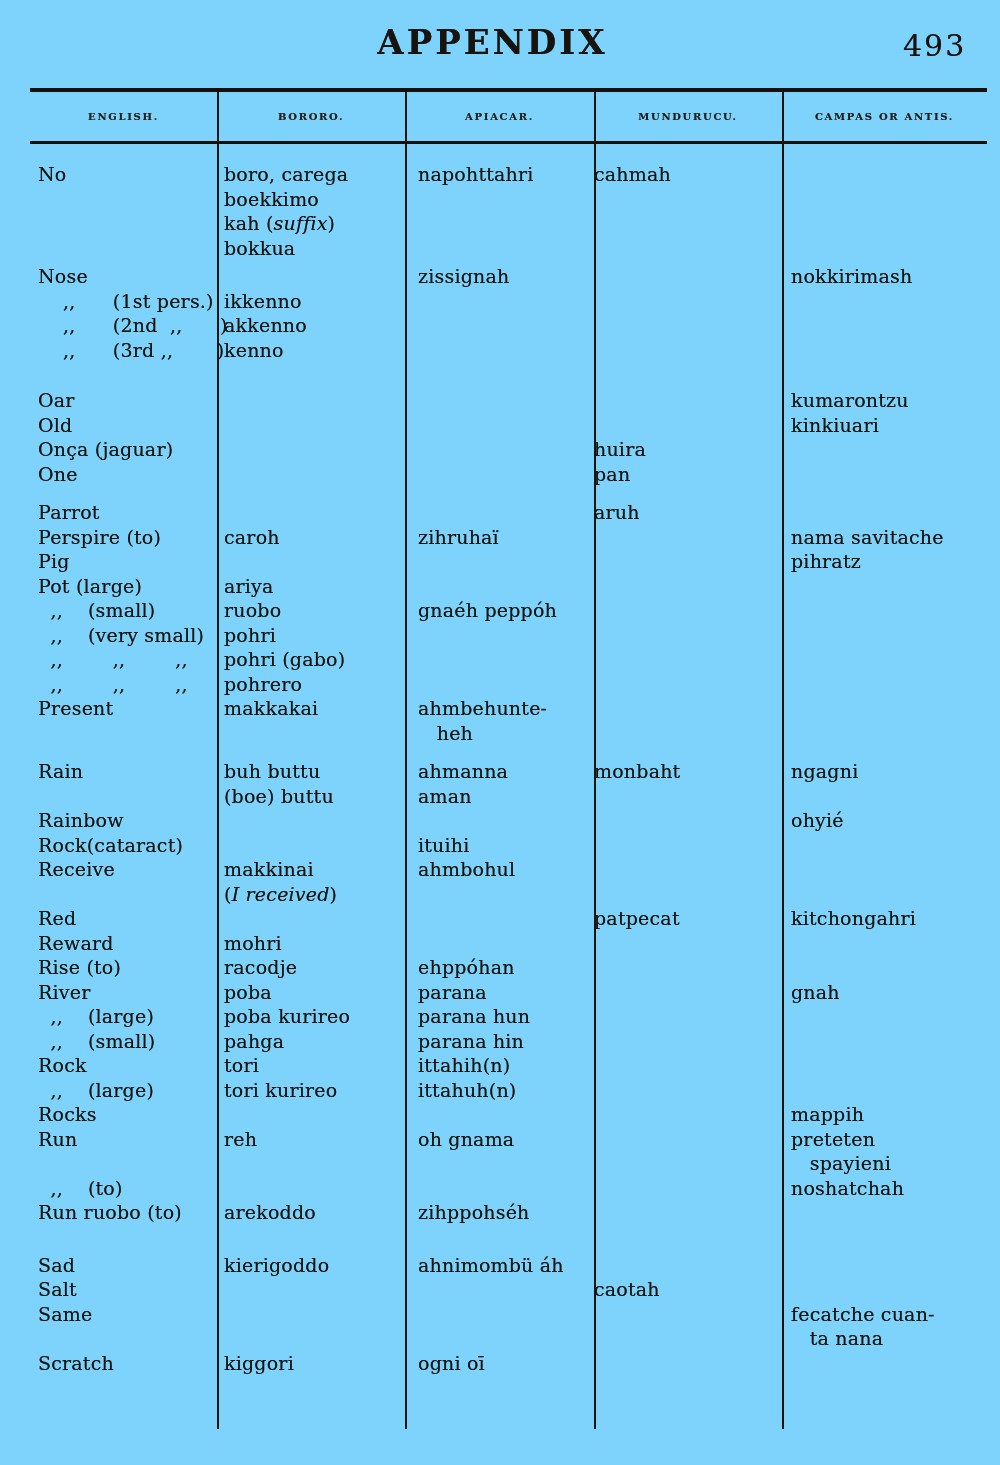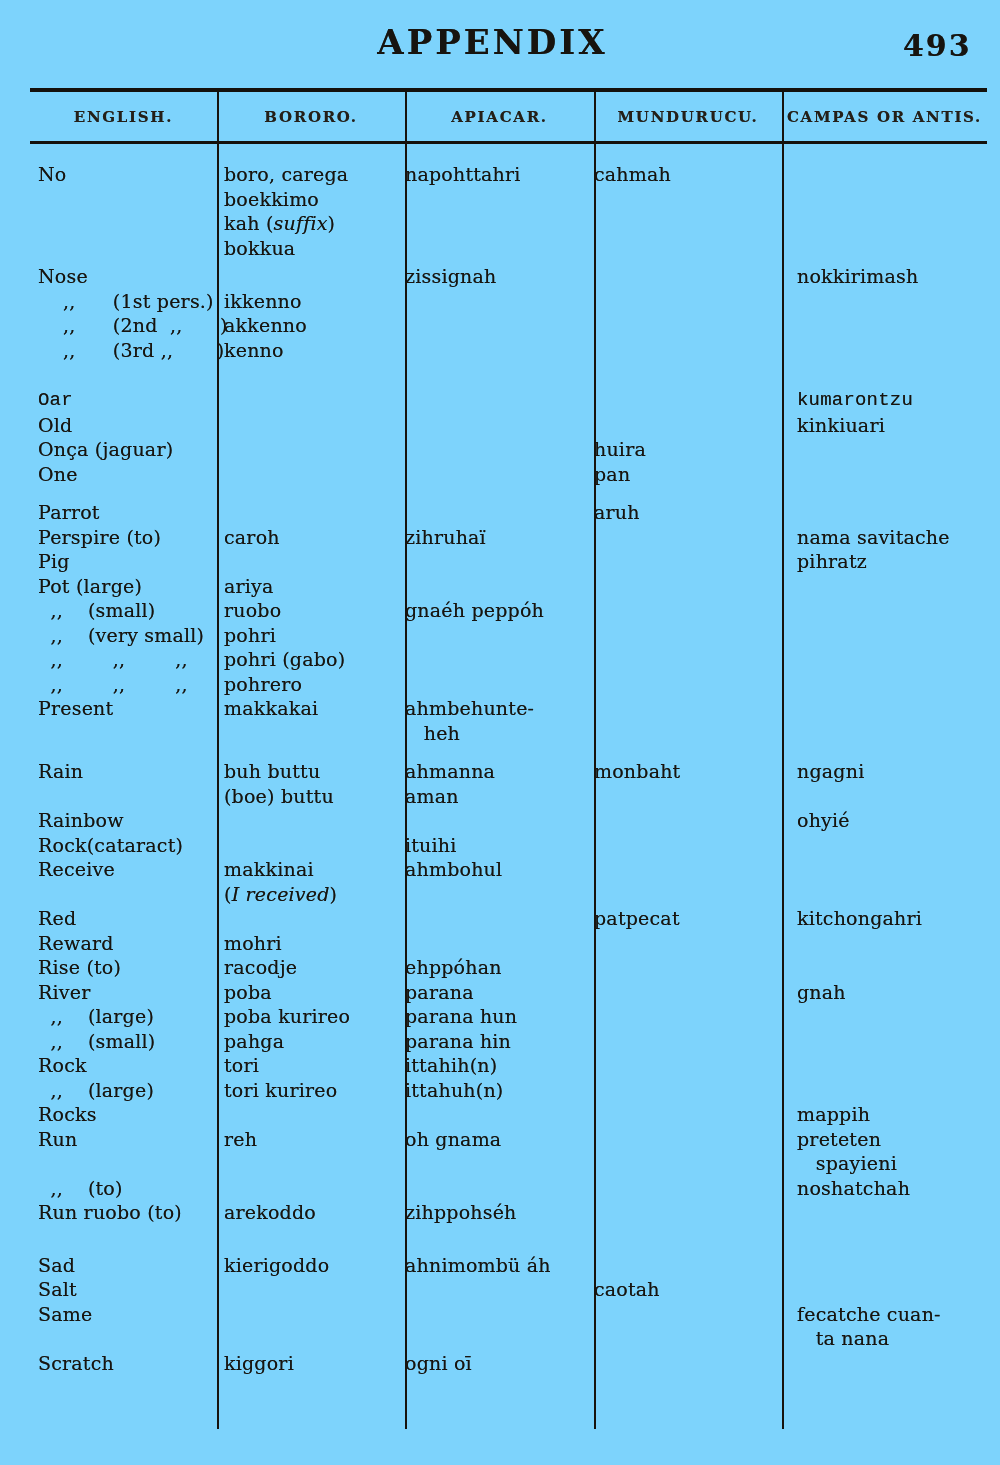--- a/index.html
+++ b/index.html
@@ -13,60 +13,60 @@
     overflow:hidden;
   }
   .running-title {
     position:absolute; top:22px; left:0; width:985px;
     text-align:center;
     font-size:34px; font-weight:bold; letter-spacing:3px;
     text-shadow:0 0 0.5px rgba(20,15,5,0.65);
   }
   .page-number {
     position:absolute; top:28px; left:903px;
-    font-size:30px; font-weight:bold; letter-spacing:2px;
+    font-size:30px; font-weight:normal; letter-spacing:2px;
     text-shadow:0 0 0.5px rgba(20,15,5,0.6);
   }
   .vocab-table {
     position:absolute; left:30px; top:88px;
     width:957px; height:1337px;
     border-top:4px solid #14110c;
   }
   .thead {
     display:grid;
     grid-template-columns:187px 188px 189px 188px 205px;
     height:49px;
     align-items:center;
     border-bottom:3px solid #14110c;
   }
   .th {
     text-align:center;
-    font-size:15px; font-weight:bold;
+    font-size:10px; font-weight:bold;
     letter-spacing:1.7px;
     color:#241f18;
     text-shadow:0 0 0.4px rgba(20,15,5,0.55);
   }
   .tbody { padding-top:18px; }
   .trow {
     display:grid;
     grid-template-columns:187px 188px 189px 188px 205px;
   }
   .tcell { min-height:1px; }
   .line {
     white-space:pre;
     font-size:19px;
     line-height:24.5px;
     letter-spacing:0.2px;
     text-shadow:0 0 0.45px rgba(20,15,5,0.6);
   }
   .c0 { padding-left:8px; }
   .c1 { padding-left:7px; }
-  .c2 { }
+  .c2 { padding-left:13px; }
   .c3 { }
-  .c4 { padding-left:15px; }
+  .c4 { padding-left:9px; }
   .vline {
     position:absolute; top:0; height:1337px; width:2px;
     background:#17130d;
   }
   .vl1 { left:187px; }
   .vl2 { left:375px; }
   .vl3 { left:564px; }
   .vl4 { left:752px; }
 </style>
 </head>
@@ -142,21 +142,21 @@
           <div class="tcell c0">
             <div class="line">    ,,      (3rd ,,       )</div>
           </div>
           <div class="tcell c1">
             <div class="line">kenno</div>
           </div>
           <div class="tcell c2"></div>
           <div class="tcell c3"></div>
           <div class="tcell c4"></div>
         </div>
-        <div class="trow" style="margin-top: 26px; font-family: Liberation Mono, monospace;">
+        <div class="trow" style="margin-top: 26px;">
           <div class="tcell c0">
             <div class="line">Oar</div>
           </div>
           <div class="tcell c1"></div>
           <div class="tcell c2"></div>
           <div class="tcell c3"></div>
           <div class="tcell c4">
             <div class="line">kumarontzu</div>
           </div>
         </div>

